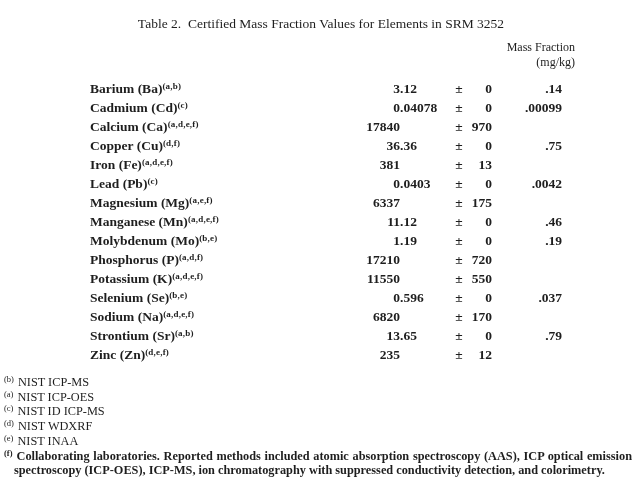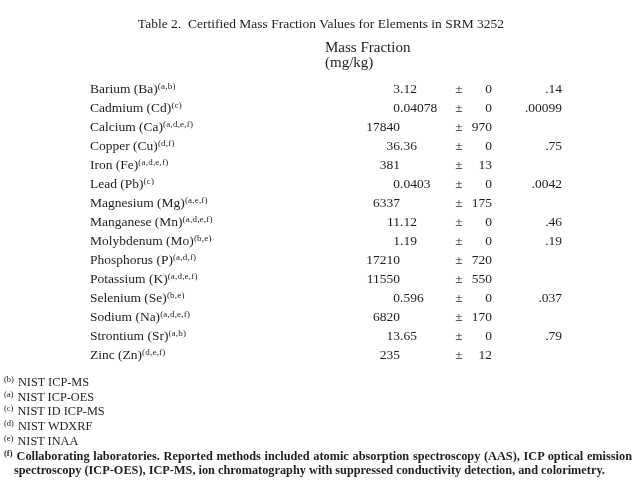--- a/index.html
+++ b/index.html
@@ -20,35 +20,36 @@
     margin-top: 16px;
     text-align: center;
     font-size: 13.5px;
     line-height: 16px;
     white-space: pre;
   }
   .num-header {
     margin-top: 8px;
     margin-left: 325px;
     width: 250px;
-    text-align: left;
-    font-size: 15px;
+    text-align: right;
+    font-size: 12px;
     line-height: 15px;
   }
   .rows {
     margin-top: 9px;
     margin-left: 90px;
     font-size: 13.5px;
   }
   .row {
     display: grid;
     grid-template-columns: 235px 75px 48px 22px 22px 70px;
     height: 19px;
     line-height: 19px;
     white-space: nowrap;
+    font-weight: bold;
   }
   .cell-name   { text-align: left; }
   .cell-vint   { text-align: right; }
   .cell-vfrac  { text-align: left; }
   .cell-pm     { text-align: center; }
   .cell-uint   { text-align: right; }
   .cell-ufrac  { text-align: right; }
   sup.ref {
     font-size: 9px;
     line-height: 0;

